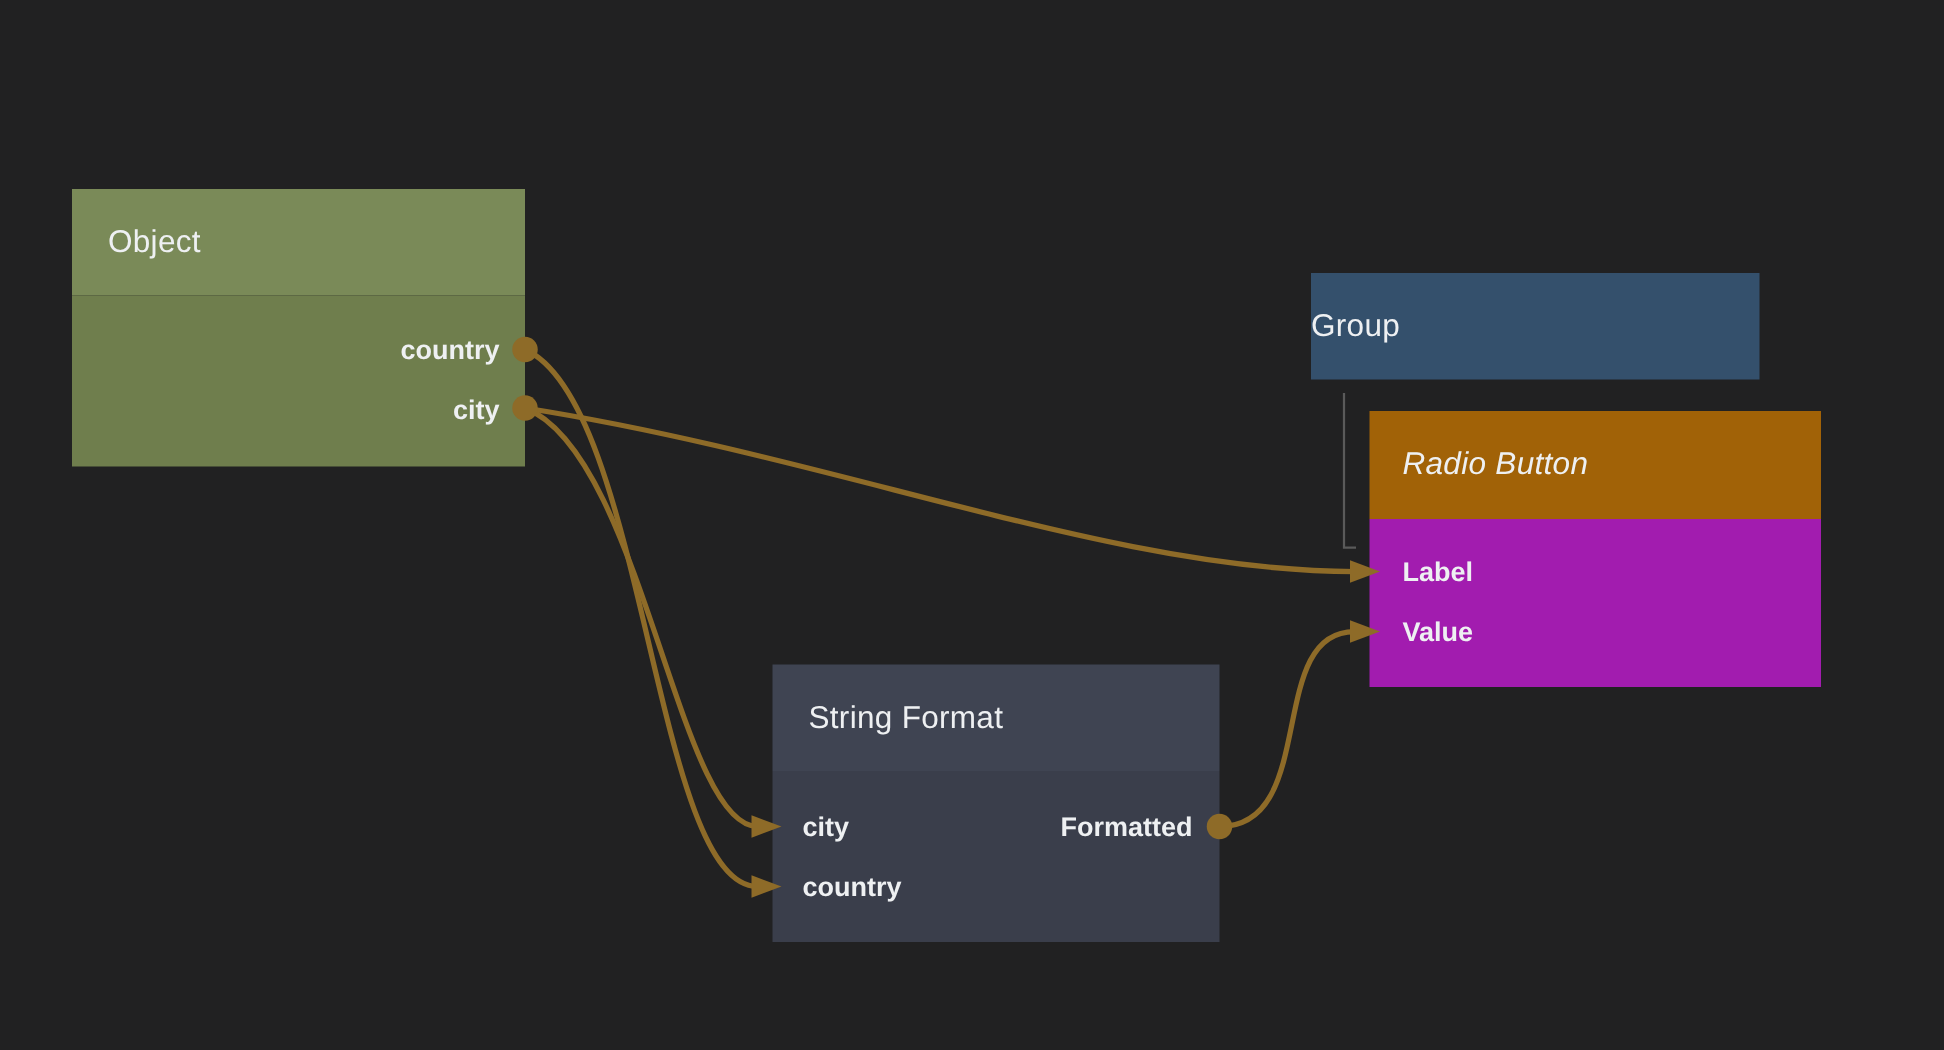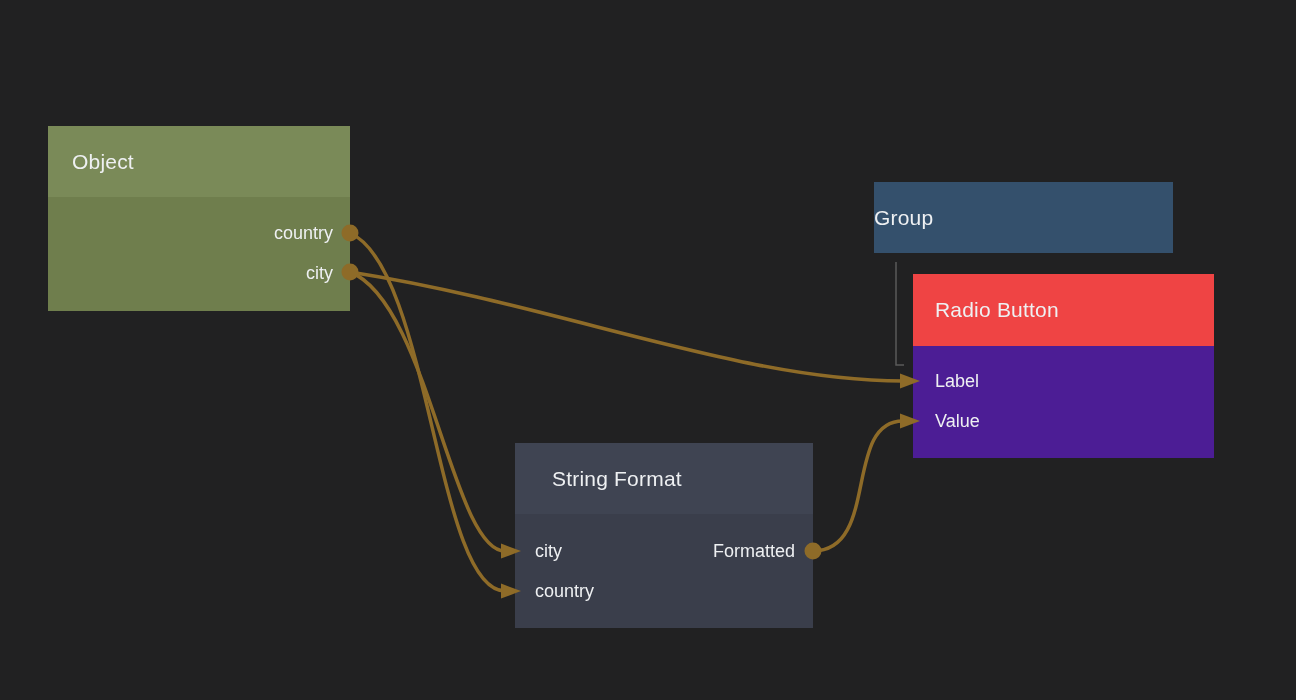--- a/index.html
+++ b/index.html
@@ -29,20 +29,21 @@
   }
   .node-body {
     box-sizing: border-box;
   }
   .port-row {
     height: 40px;
     display: flex;
     align-items: center;
     font-size: 18px;
     box-sizing: border-box;
+    font-weight: bold;
   }
   .port-row.outputs { justify-content: flex-end; }
   .port-row.both { justify-content: space-between; }
 
   
   #node-object { left: 48px; top: 126px; width: 302px; height: 185px; }
   #node-object .node-header { padding-left: 24px; }
   #node-object .node-body { height: 114px; padding-top: 16px; }
   #node-object .port-row { padding-right: 17px; }
 
@@ -51,21 +52,21 @@
   #node-group .node-header { }
 
   
   #node-radio { left: 913px; top: 274px; width: 301px; height: 184px; }
   #node-radio .node-header { height: 72px; padding-left: 22px; }
   #node-radio .node-body { height: 112px; padding-top: 15px; }
   #node-radio .port-row { padding-left: 22px; }
 
   
   #node-string { left: 515px; top: 443px; width: 298px; height: 185px; }
-  #node-string .node-header { padding-left: 37px; align-items: center; }
+  #node-string .node-header { padding-left: 24px; align-items: center; }
   #node-string .node-body { height: 114px; padding-top: 17px; }
   #node-string .port-row { padding-left: 20px; padding-right: 18px; }
 
   svg.wire-layer {
     position: absolute; inset: 0;
     width: 1296px; height: 700px;
     pointer-events: none;
   }
   .wire { fill: none; stroke-width: 3.5px; }
   .group-elbow { fill: none; stroke-width: 1.5px; }
@@ -89,24 +90,24 @@
     </div>
   </div>
 
   <div class="node" id="node-group">
     <div class="node-header" style="background-color: rgb(52, 80, 108);">
       <span>Group</span>
     </div>
   </div>
 
   <div class="node" id="node-radio">
-    <div class="node-header" style="background-color: #ef4444;">
+    <div class="node-header" style="background-color: #a16207; font-style: italic;">
       <span>Radio Button</span>
     </div>
-    <div class="node-body" style="background-color: #4c1d95;">
+    <div class="node-body" style="background-color: #a21caf;">
       <div class="port-row">
         <span>Label</span>
       </div>
       <div class="port-row">
         <span>Value</span>
       </div>
     </div>
   </div>
 
   <div class="node" id="node-string">

